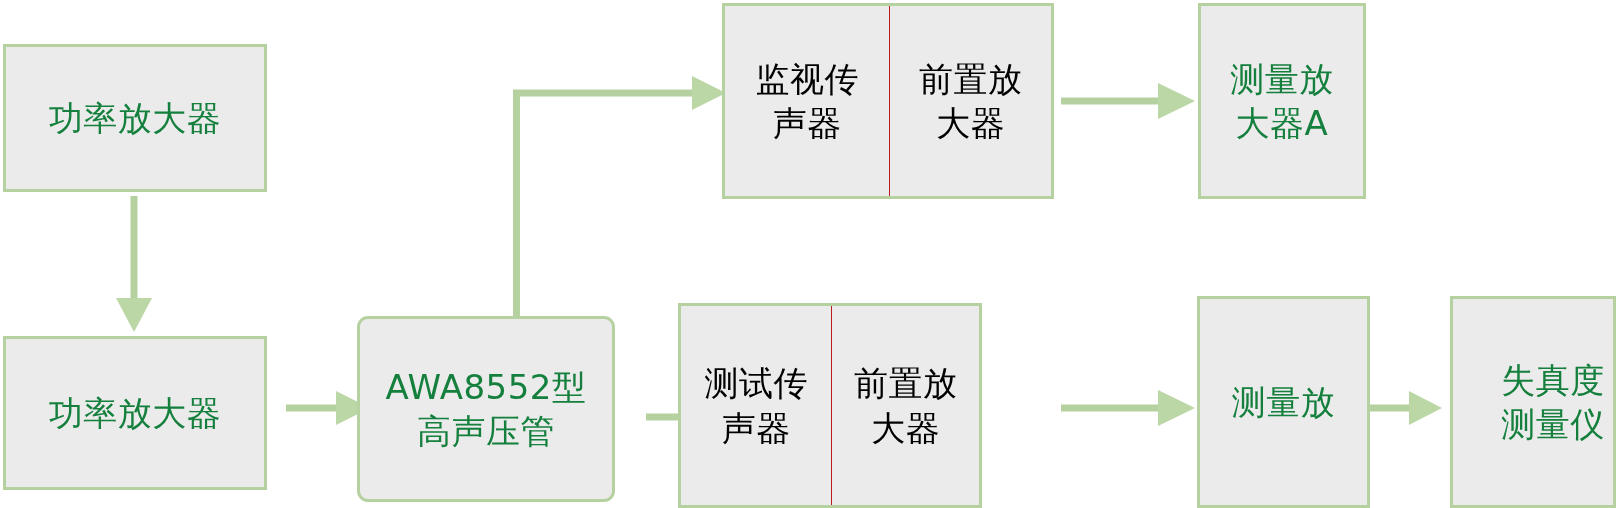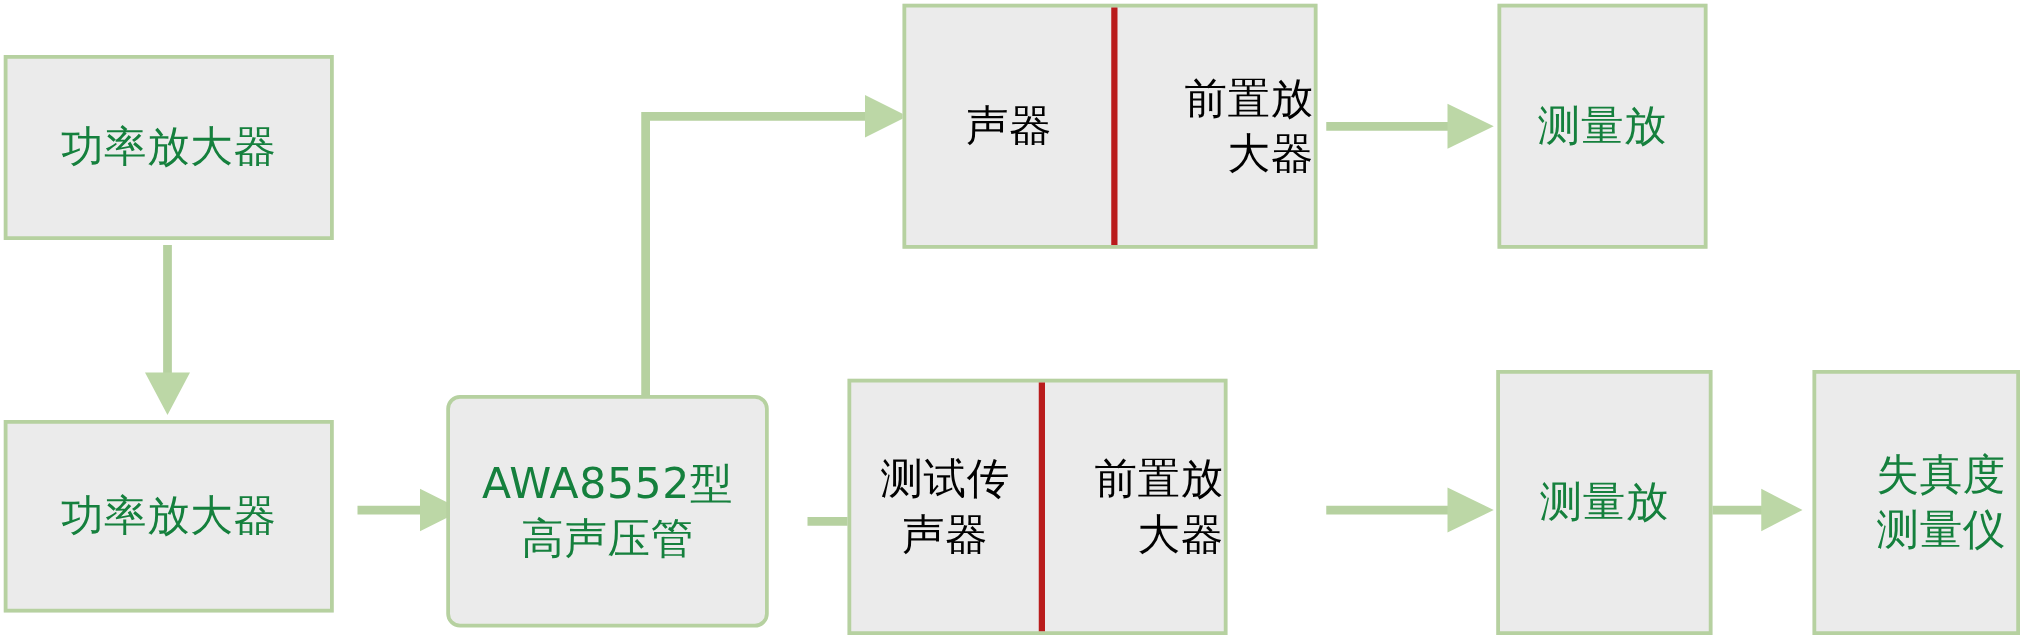--- a/index.html
+++ b/index.html
@@ -52,22 +52,21 @@
     align-items: center;
     justify-content: center;
     color: #000000;
     font-size: 34px;
     line-height: 1.30;
     text-align: center;
     letter-spacing: 0.5px;
     white-space: nowrap;
   }
   .pair .cell + .cell {
-    border-left: 5px solid #b91c1c;
-    align-items: flex-end;
+    border-left: 1px solid #b91c1c;
   }
 
   
   .conn {
     position: absolute;
     overflow: visible;
   }
   .conn svg { display: block; overflow: visible; }
 </style>
 </head>
@@ -132,30 +131,32 @@
     <span class="ln">功率放大器</span>
   </div>
 
   <div class="node" style="left:357px; top:316px; width:258px; height:186px;border-radius:11px;">
     <span class="ln">AWA8552型</span>
     <span class="ln">高声压管</span>
   </div>
 
   <div class="pair" style="left:722px; top:3px; width:332px; height:196px;">
     <div class="cell" style="width:166px;">
+      <span class="ln">监视传</span>
       <span class="ln">声器</span>
     </div>
     <div class="cell" style="width:163px;">
       <span class="ln">前置放</span>
       <span class="ln">大器</span>
     </div>
   </div>
 
   <div class="node" style="left:1198px; top:3px; width:168px; height:196px;">
     <span class="ln">测量放</span>
+    <span class="ln">大器A</span>
   </div>
 
   <div class="pair" style="left:678px; top:303px; width:304px; height:205px;">
     <div class="cell" style="width:166px;">
       <span class="ln">测试传</span>
       <span class="ln">声器</span>
     </div>
     <div class="cell" style="width:163px;">
       <span class="ln">前置放</span>
       <span class="ln">大器</span>

